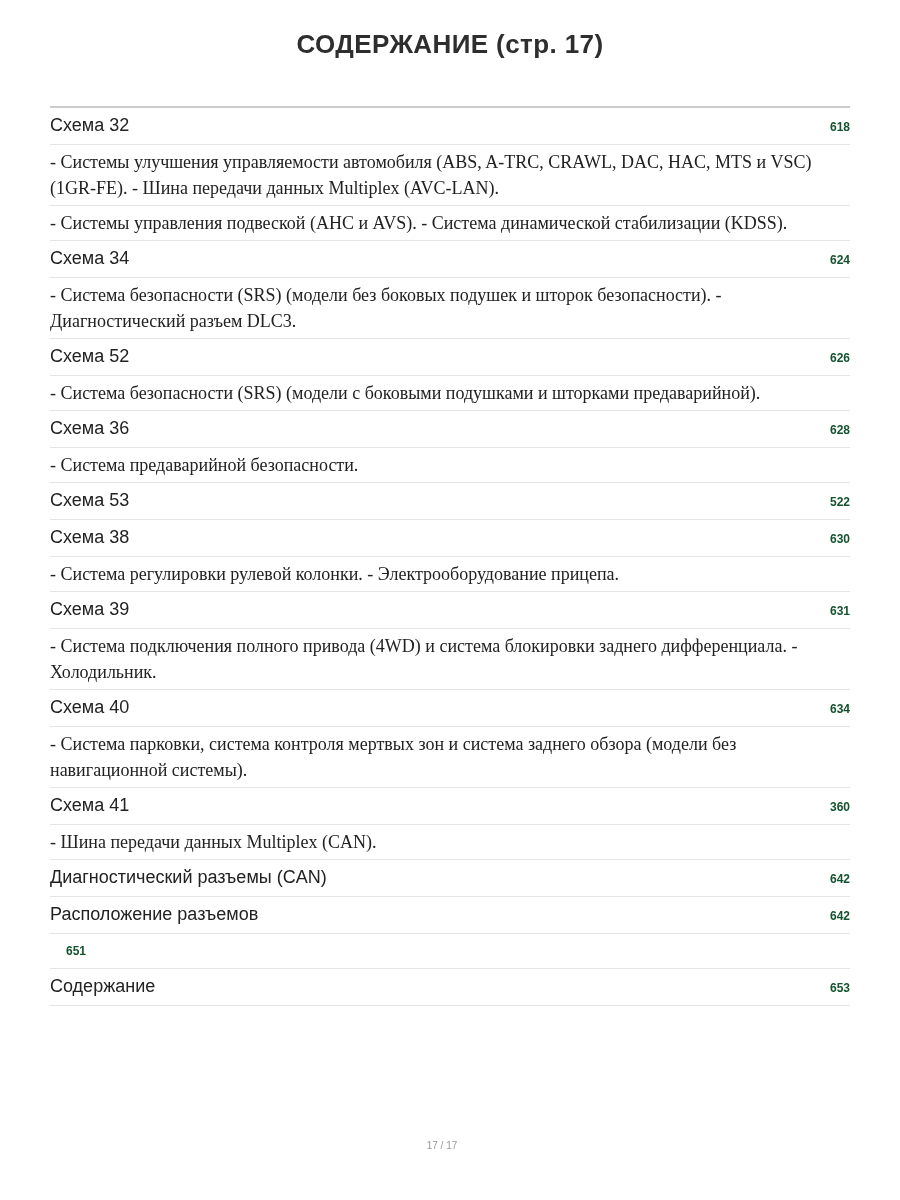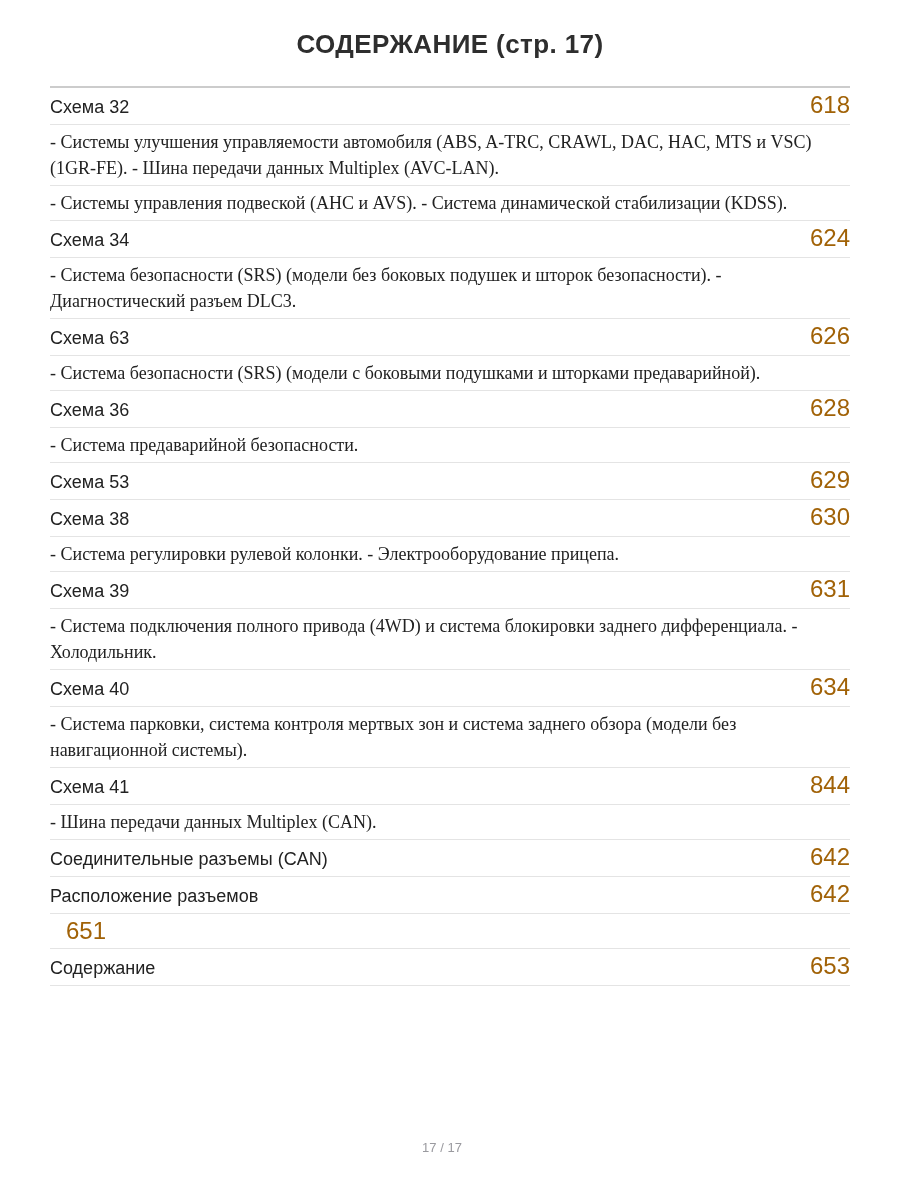--- a/index.html
+++ b/index.html
@@ -9,21 +9,21 @@
     height: 1200px;
     background: #ffffff;
     font-family: "Liberation Sans", sans-serif;
     position: relative;
     overflow: hidden;
   }
   .page {
     padding: 28px 50px 0 50px;
   }
   .doc-title {
-    margin: 0 0 26px 0;
+    margin: 0 0 46px 0;
     text-align: center;
     font-size: 26px;
     line-height: 32px;
     font-weight: 700;
     letter-spacing: 0.4px;
     color: #2e2e2e;
   }
   .title-divider {
     border: none;
     border-top: 2px solid #cccccc;
@@ -36,39 +36,40 @@
     align-items: baseline;
     padding: 4px 0;
     border-bottom: 1px solid #e4e4e4;
     line-height: 26px;
   }
   .label {
     font-size: 18px;
     color: #222222;
   }
   .pagenum {
-    font-size: 24px;
-    color: #a16207;
+    font-size: 12px;
+    color: #14532d;
     padding-left: 16px;
     white-space: nowrap;
+    font-weight: bold;
   }
   .desc {
     font-size: 18px;
     color: #222222;
     max-width: 770px;
     display: block;
     font-family: Liberation Serif, serif;
   }
   .footer {
     position: absolute;
     left: 0;
     right: 16px;
     top: 1140px;
     text-align: center;
-    font-size: 13px;
+    font-size: 10px;
     color: #9a9a9f;
   }
 </style>
 </head>
 <body>
 
 <div class="page">
 
   <h1 class="doc-title">СОДЕРЖАНИЕ (стр. 17)</h1>
   <hr class="title-divider">
@@ -89,38 +90,38 @@
 
     <div class="row">
       <span class="label">Схема 34</span>
       <span class="pagenum">624</span>
     </div>
     <div class="row">
       <span class="desc">- Система безопасности (SRS) (модели без боковых подушек и шторок безопасности). - Диагностический разъем DLC3.</span>
     </div>
 
     <div class="row">
-      <span class="label">Схема 63</span>
+      <span class="label">Схема 52</span>
       <span class="pagenum">626</span>
     </div>
     <div class="row">
       <span class="desc">- Система безопасности (SRS) (модели с боковыми подушками и шторками предаварийной).</span>
     </div>
 
     <div class="row">
       <span class="label">Схема 36</span>
       <span class="pagenum">628</span>
     </div>
     <div class="row">
       <span class="desc">- Система предаварийной безопасности.</span>
     </div>
 
     <div class="row">
       <span class="label">Схема 53</span>
-      <span class="pagenum">629</span>
+      <span class="pagenum">522</span>
     </div>
 
     <div class="row">
       <span class="label">Схема 38</span>
       <span class="pagenum">630</span>
     </div>
     <div class="row">
       <span class="desc">- Система регулировки рулевой колонки. - Электрооборудование прицепа.</span>
     </div>
 
@@ -135,28 +136,28 @@
     <div class="row">
       <span class="label">Схема 40</span>
       <span class="pagenum">634</span>
     </div>
     <div class="row">
       <span class="desc">- Система парковки, система контроля мертвых зон и система заднего обзора (модели без навигационной системы).</span>
     </div>
 
     <div class="row">
       <span class="label">Схема 41</span>
-      <span class="pagenum">844</span>
+      <span class="pagenum">360</span>
     </div>
     <div class="row">
       <span class="desc">- Шина передачи данных Multiplex (CAN).</span>
     </div>
 
     <div class="row">
-      <span class="label">Соединительные разъемы (CAN)</span>
+      <span class="label">Диагностический разъемы (CAN)</span>
       <span class="pagenum">642</span>
     </div>
 
     <div class="row">
       <span class="label">Расположение разъемов</span>
       <span class="pagenum">642</span>
     </div>
 
     <div class="row">
       <span class="pagenum">651</span>

